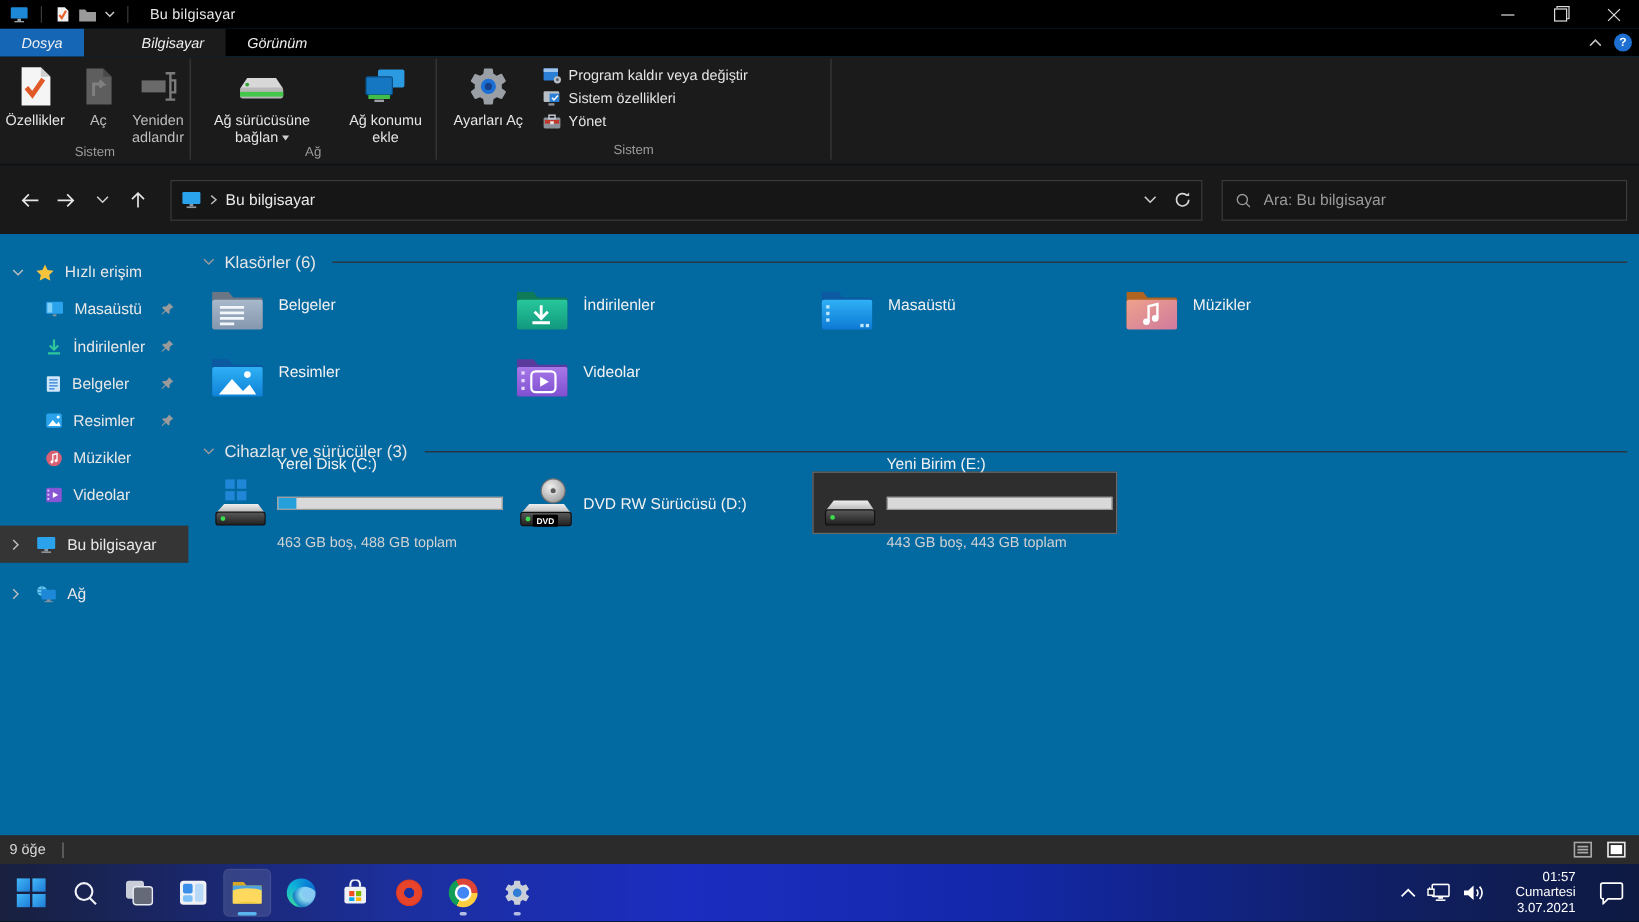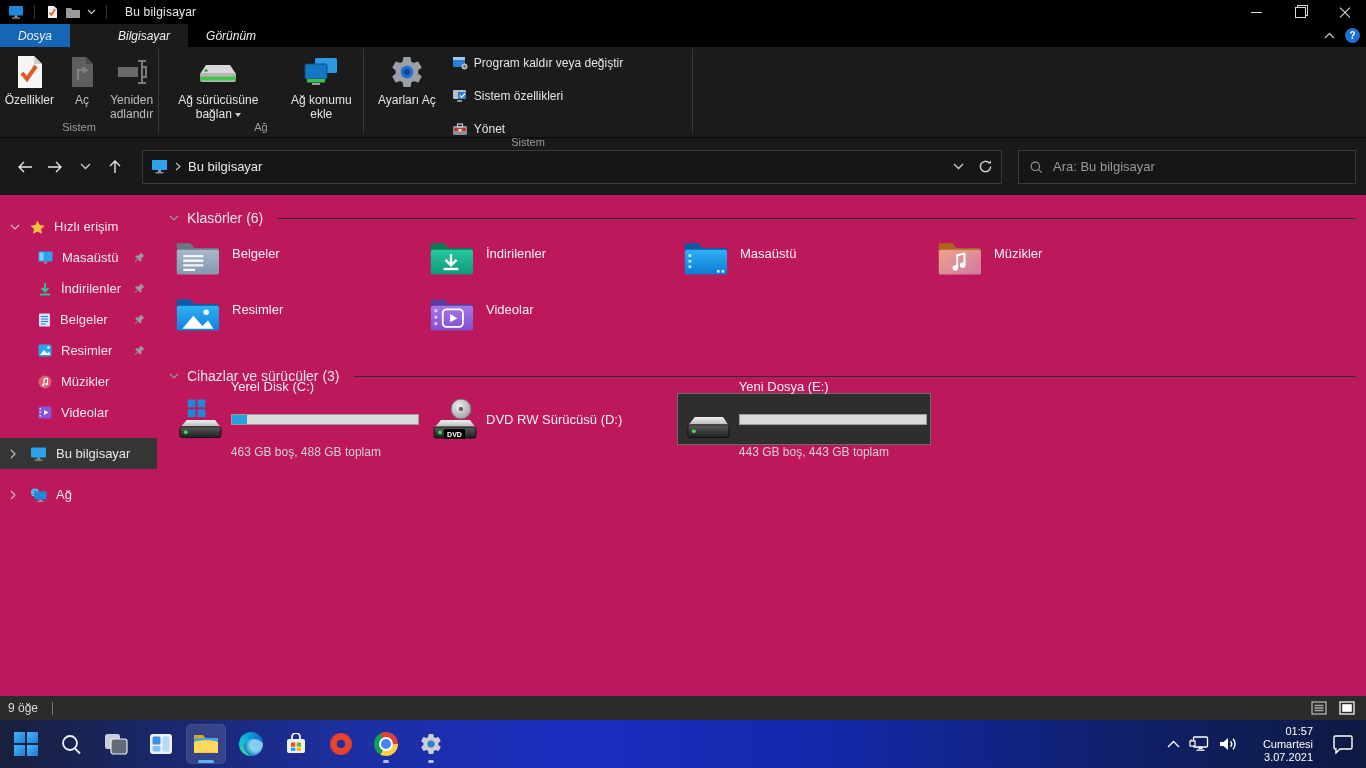--- a/index.html
+++ b/index.html
@@ -1,19 +1,19 @@
 <!DOCTYPE html>
 <html><head>
 <meta charset="utf-8">
 <style>
   * { margin:0; padding:0; box-sizing:border-box; }
   html,body { width:1366px; height:768px; overflow:hidden; background:#000;
     font-family:"Liberation Sans","DejaVu Sans",sans-serif; }
   .screen { position:relative; width:1366px; height:768px; }
-  .window { position:absolute; inset:0 0 48px 0; display:flex; flex-direction:column; background:#be185d; }
+  .window { position:absolute; inset:0 0 48px 0; display:flex; flex-direction:column; background:#0369a1; }
 
   
   .titlebar { height:24px; background:#000; display:flex; align-items:center; color:#e9e9e9; font-size:12px; flex:none; }
   .tb-left { display:flex; align-items:center; gap:6px; padding-left:8px; }
   .tb-sep { width:1px; height:14px; background:#3a3a3a; margin:0 4px; }
   .tb-title { margin-left:8px; letter-spacing:.2px; }
   .tb-right { margin-left:auto; display:flex; height:100%; }
   .capbtn { width:44px; height:100%; display:flex; align-items:center; justify-content:center; color:#dcdcdc; }
   .min-glyph { width:11px; height:1px; background:#dcdcdc; }
   .restore-glyph { position:relative; width:10px; height:10px; }
@@ -37,21 +37,21 @@
   .rgroup { display:flex; flex-direction:column; position:relative; }
   .rgroup-buttons { flex:1; display:flex; align-items:flex-start; justify-content:center; gap:2px; padding-top:3px; }
   .rgroup-label { height:18px; text-align:center; font-size:11px; color:#9b9b9b; }
   .rgsep { width:1px; background:#3a3a3a; margin:2px 0 4px 0; }
   .bigbtn { display:flex; flex-direction:column; align-items:center; padding:4px 6px 0 6px; text-align:center; font-size:12px; line-height:14px; }
   .bigbtn .bicon { height:36px; display:flex; align-items:center; justify-content:center; margin-bottom:3px; }
   .bigbtn .blabel { color:#e4e4e4; white-space:pre-line; }
   .bigbtn.disabled .blabel { color:#bdbdbd; }
   .caret-down { display:inline-block; width:0; height:0; border-left:3.5px solid transparent; border-right:3.5px solid transparent;
     border-top:4px solid #cfcfcf; margin-left:3px; vertical-align:middle; }
-  .smallstack { display:flex; flex-direction:column; justify-content:space-between; gap:19px; padding-top:6px; }
+  .smallstack { display:flex; flex-direction:column; justify-content:space-between; gap:5px; padding-top:6px; }
   .smallbtn { display:flex; align-items:center; gap:6px; font-size:12px; color:#e4e4e4; }
   .g-konum { width:158px; } .g-ag { width:204px; } .g-sistem { width:328px; }
   .g-sistem .rgroup-buttons { justify-content:flex-start; padding-left:8px; gap:10px; }
 
   
   .navbar { height:57px; background:#191919; display:flex; align-items:center; flex:none; padding:0 10px; }
   .navbtn { width:30px; height:28px; display:flex; align-items:center; justify-content:center; color:#e6e6e6; flex:none; }
   .addressbar { height:34px; border:1px solid #3a3a3a; background:#161616; display:flex; align-items:center;
     width:860px; margin-left:12px; padding:0 8px; color:#e8e8e8; font-size:13px; flex:none; }
   .ab-crumb { display:flex; align-items:center; gap:7px; }
@@ -651,21 +651,21 @@
               <linearGradient id="gtop3" x1="0" y1="0" x2="0" y2="1">
                     <stop offset="0" stop-color="#efefef"></stop>
                     <stop offset="1" stop-color="#b2b2b2"></stop>
                   </linearGradient>
                 </defs>
               <path d="M9 19h29l6 9H2z" fill="url(#gtop3)"></path>
               <rect x="2" y="27" width="42" height="13" rx="2" fill="url(#gdrv3)" stroke="#111"></rect>
               <circle cx="8" cy="33.5" r="2" fill="#3ddb4e"></circle>
             </svg>
             <div class="dcol">
-              <span class="dname">Yeni Dosya (E:)</span>
+              <span class="dname">Yeni Birim (E:)</span>
               <div class="dbar">
                 <div class="fill" style="width: 0%;"></div>
               </div>
               <span class="dinfo">443 GB boş, 443 GB toplam</span>
             </div>
           </div>
         </div>
       </div>
     </div>
 

